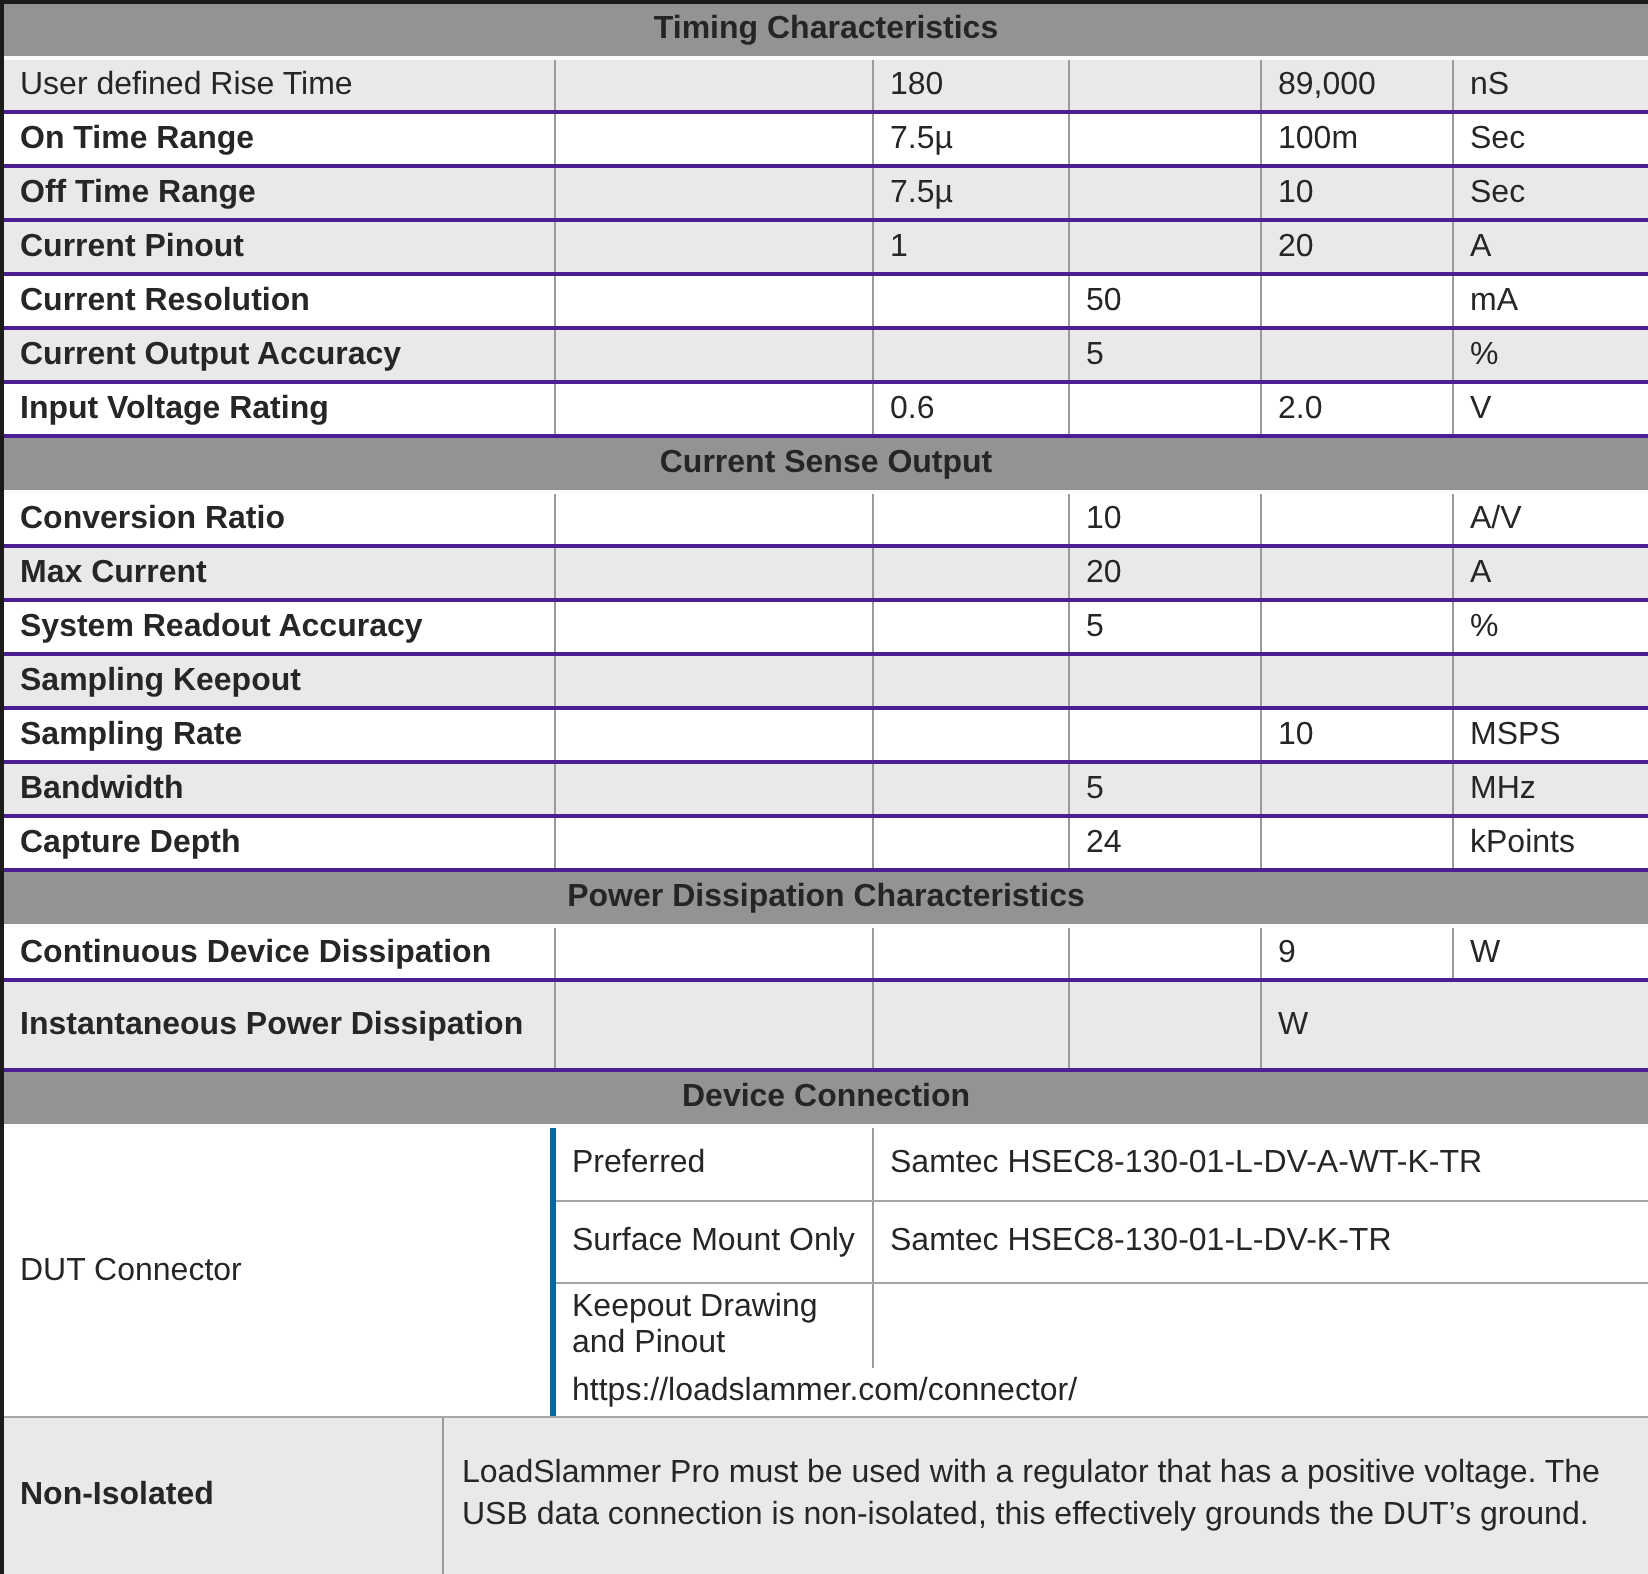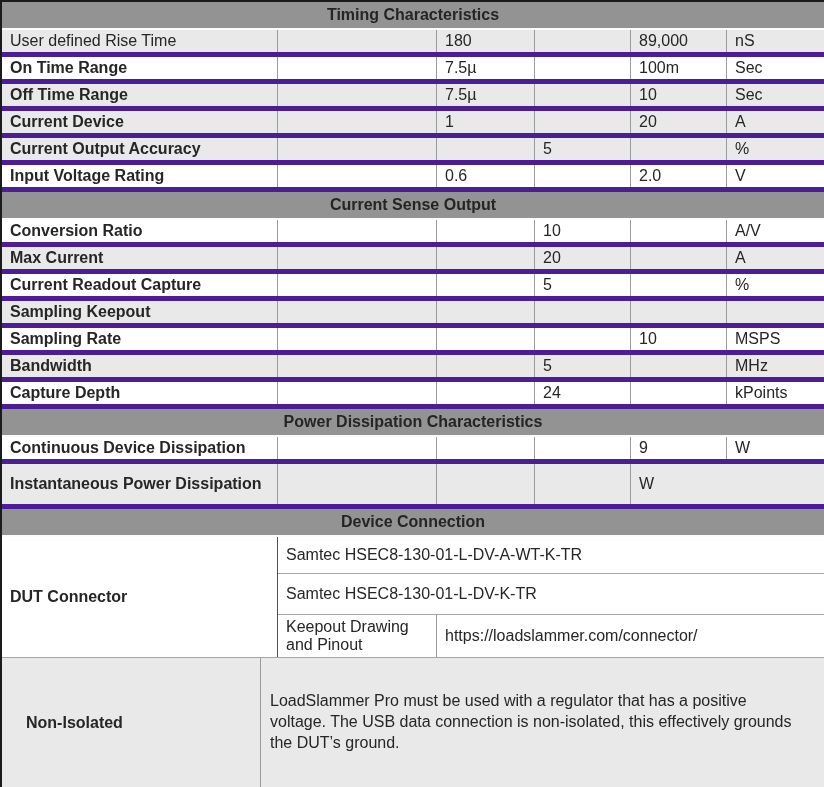--- a/index.html
+++ b/index.html
@@ -25,21 +25,21 @@
     border-bottom: 2px solid #fbfbfb;
     text-align: center;
     font-weight: bold;
     color: #252525;
   }
   .row {
     display: flex;
     flex: 0 0 auto;
     min-height: 27px;
     box-sizing: border-box;
-    border-bottom: 5px solid #4c1d95;
+    border-bottom: 2px solid #4c1d95;
     background: #fff;
   }
   .row.shaded { background: #e9e9e9; }
   .row.tall { min-height: 45px; }
   .cell {
     box-sizing: border-box;
     display: flex;
     align-items: center;
     padding: 2px 6px 2px 8px;
     border-right: 1px solid #9b9b9b;
@@ -55,36 +55,36 @@
   
   .dut {
     display: flex;
     flex: 0 0 auto;
     border-bottom: 1px solid #a6a6a6;
     background: #fff;
   }
   .dut-label {
     width: 276px;
     box-sizing: border-box;
-    border-right: 1px solid #0369a1;
+    border-right: 3px solid #0369a1;
     display: flex;
     align-items: center;
     padding-left: 8px;
-    font-weight: bold;
+    font-weight: normal;
   }
   .dut-rows { flex: 1; display: flex; flex-direction: column; }
   .dut-row {
     display: flex;
     box-sizing: border-box;
     border-bottom: 1px solid #a6a6a6;
   }
   .dut-row:last-child { border-bottom: none; }
   .dut-row.h1 { min-height: 37px; }
   .dut-row.h2 { min-height: 41px; }
-  .dut-row.h3 { min-height: 42px; }
+  .dut-row.h3 { min-height: 42px; flex-direction: column; }
   .dut-type {
     width: 159px;
     box-sizing: border-box;
     border-right: 1px solid #9b9b9b;
     display: flex;
     align-items: center;
     padding: 3px 6px 3px 8px;
     white-space: pre-line;
   }
   .dut-value {
@@ -93,28 +93,27 @@
     align-items: center;
     padding: 3px 8px;
   }
   .noniso {
     display: flex;
     flex: 1 0 auto;
     min-height: 69px;
     background: #e9e9e9;
   }
   .noniso-label {
-    width: 243px;
+    width: 220px;
     box-sizing: border-box;
     border-right: 1px solid #9b9b9b;
     display: flex;
     align-items: center;
     padding-left: 8px;
     font-weight: bold;
-    margin-left: 16px;
   }
   .noniso-value {
     flex: 1;
     display: flex;
     align-items: center;
     padding: 5px 24px 5px 9px;
     line-height: 1.3;
   }
 </style>
 </head>
@@ -144,27 +143,35 @@
     <div class="cell c1">Off Time Range</div>
     <div class="cell c2"></div>
     <div class="cell c3">7.5µ</div>
     <div class="cell c4"></div>
     <div class="cell c5">10</div>
     <div class="cell c6">Sec</div>
   </div>
 
 
   <div class="row shaded">
-    <div class="cell c1">Current Device</div>
+    <div class="cell c1">Current Pinout</div>
     <div class="cell c2"></div>
     <div class="cell c3">1</div>
     <div class="cell c4"></div>
     <div class="cell c5">20</div>
     <div class="cell c6">A</div>
   </div>
+  <div class="row">
+    <div class="cell c1">Current Resolution</div>
+    <div class="cell c2"></div>
+    <div class="cell c3"></div>
+    <div class="cell c4">50</div>
+    <div class="cell c5"></div>
+    <div class="cell c6">mA</div>
+  </div>
   <div class="row shaded">
     <div class="cell c1">Current Output Accuracy</div>
     <div class="cell c2"></div>
     <div class="cell c3"></div>
     <div class="cell c4">5</div>
     <div class="cell c5"></div>
     <div class="cell c6">%</div>
   </div>
   <div class="row">
     <div class="cell c1">Input Voltage Rating</div>
@@ -187,21 +194,21 @@
   </div>
   <div class="row shaded">
     <div class="cell c1">Max Current</div>
     <div class="cell c2"></div>
     <div class="cell c3"></div>
     <div class="cell c4">20</div>
     <div class="cell c5"></div>
     <div class="cell c6">A</div>
   </div>
   <div class="row">
-    <div class="cell c1">Current Readout Capture</div>
+    <div class="cell c1">System Readout Accuracy</div>
     <div class="cell c2"></div>
     <div class="cell c3"></div>
     <div class="cell c4">5</div>
     <div class="cell c5"></div>
     <div class="cell c6">%</div>
   </div>
   <div class="row shaded">
     <div class="cell c1">Sampling Keepout</div>
     <div class="cell c2"></div>
     <div class="cell c3"></div>
@@ -251,23 +258,25 @@
     <div class="cell c4"></div>
     <div class="cell c6">W</div>
   </div>
 
   <div class="band">Device Connection</div>
 
   <div class="dut">
     <div class="dut-label">DUT Connector</div>
     <div class="dut-rows">
       <div class="dut-row h1">
+        <div class="dut-type">Preferred</div>
         <div class="dut-value">Samtec HSEC8-130-01-L-DV-A-WT-K-TR</div>
       </div>
       <div class="dut-row h2">
+        <div class="dut-type"> Surface Mount Only</div>
         <div class="dut-value">Samtec HSEC8-130-01-L-DV-K-TR</div>
       </div>
       <div class="dut-row h3">
         <div class="dut-type">Keepout Drawing and Pinout</div>
         <div class="dut-value">https://loadslammer.com/connector/</div>
       </div>
     </div>
   </div>
 
   <div class="noniso">

